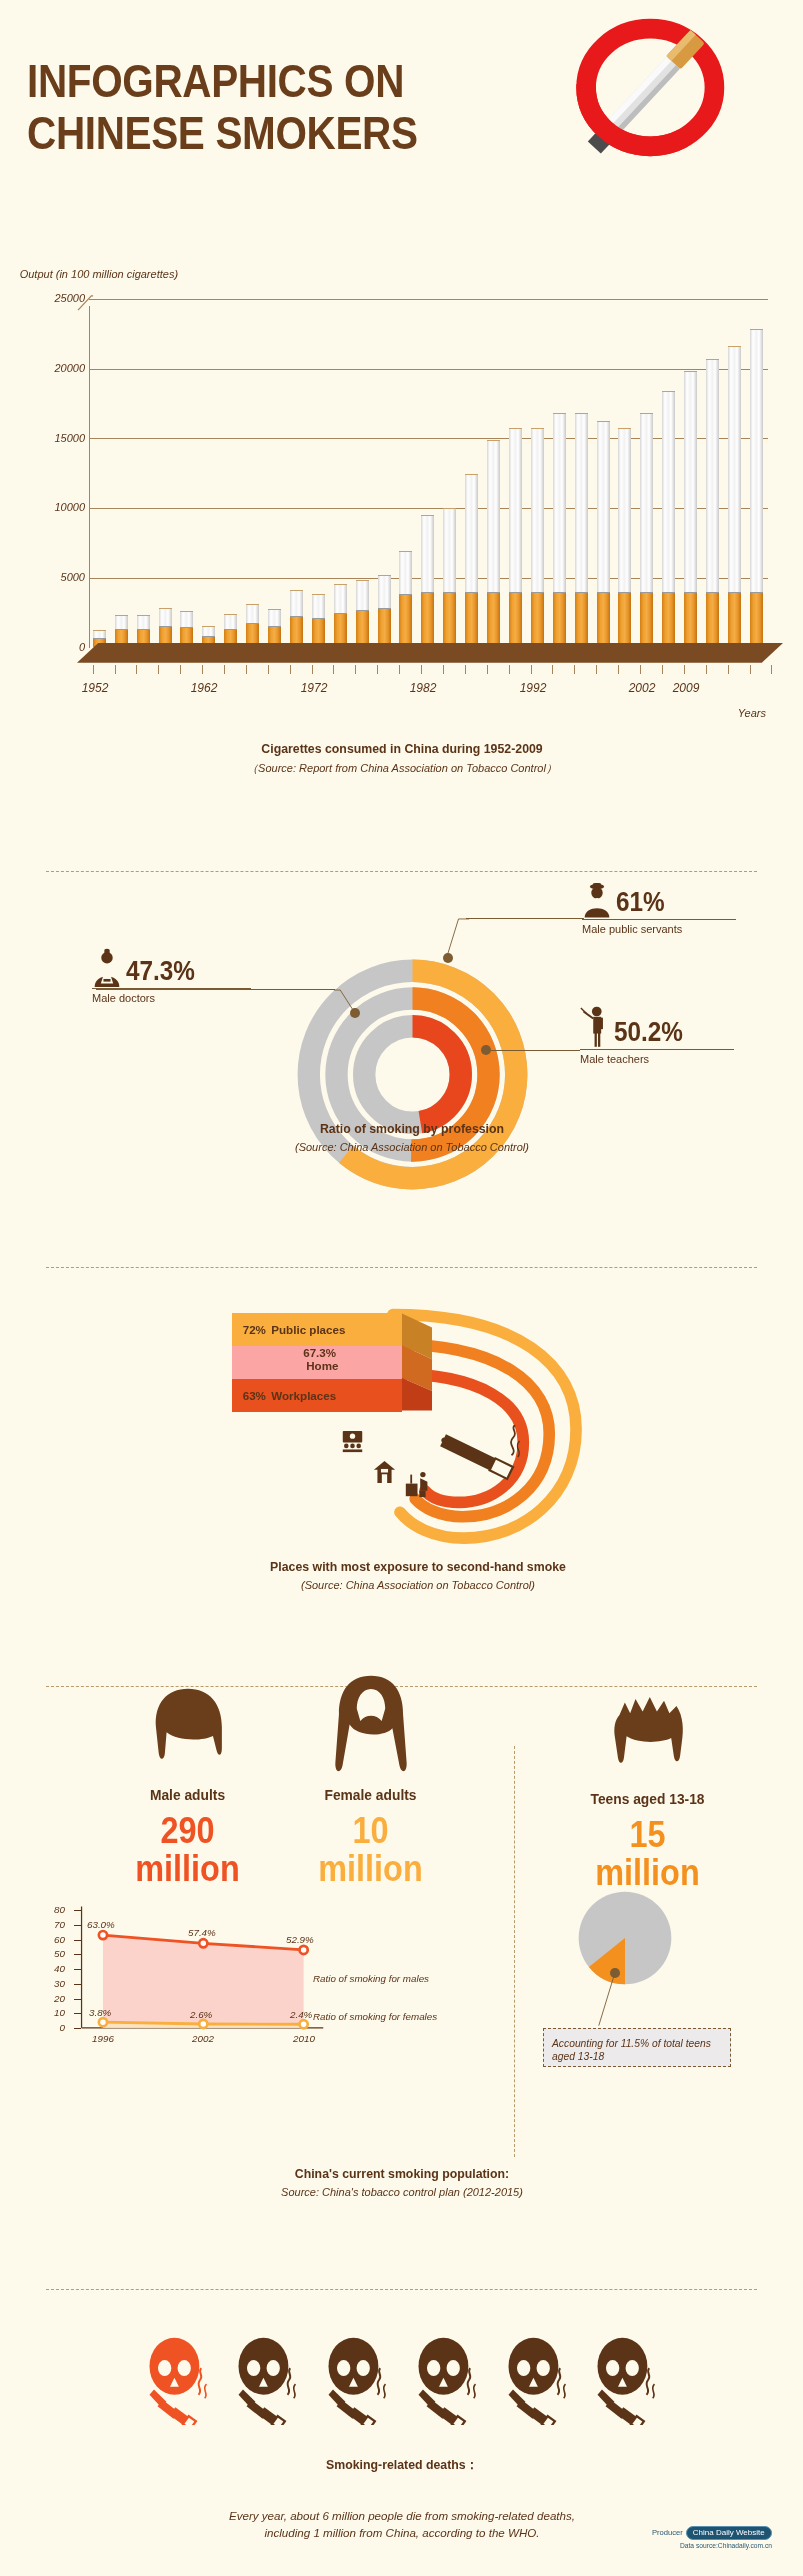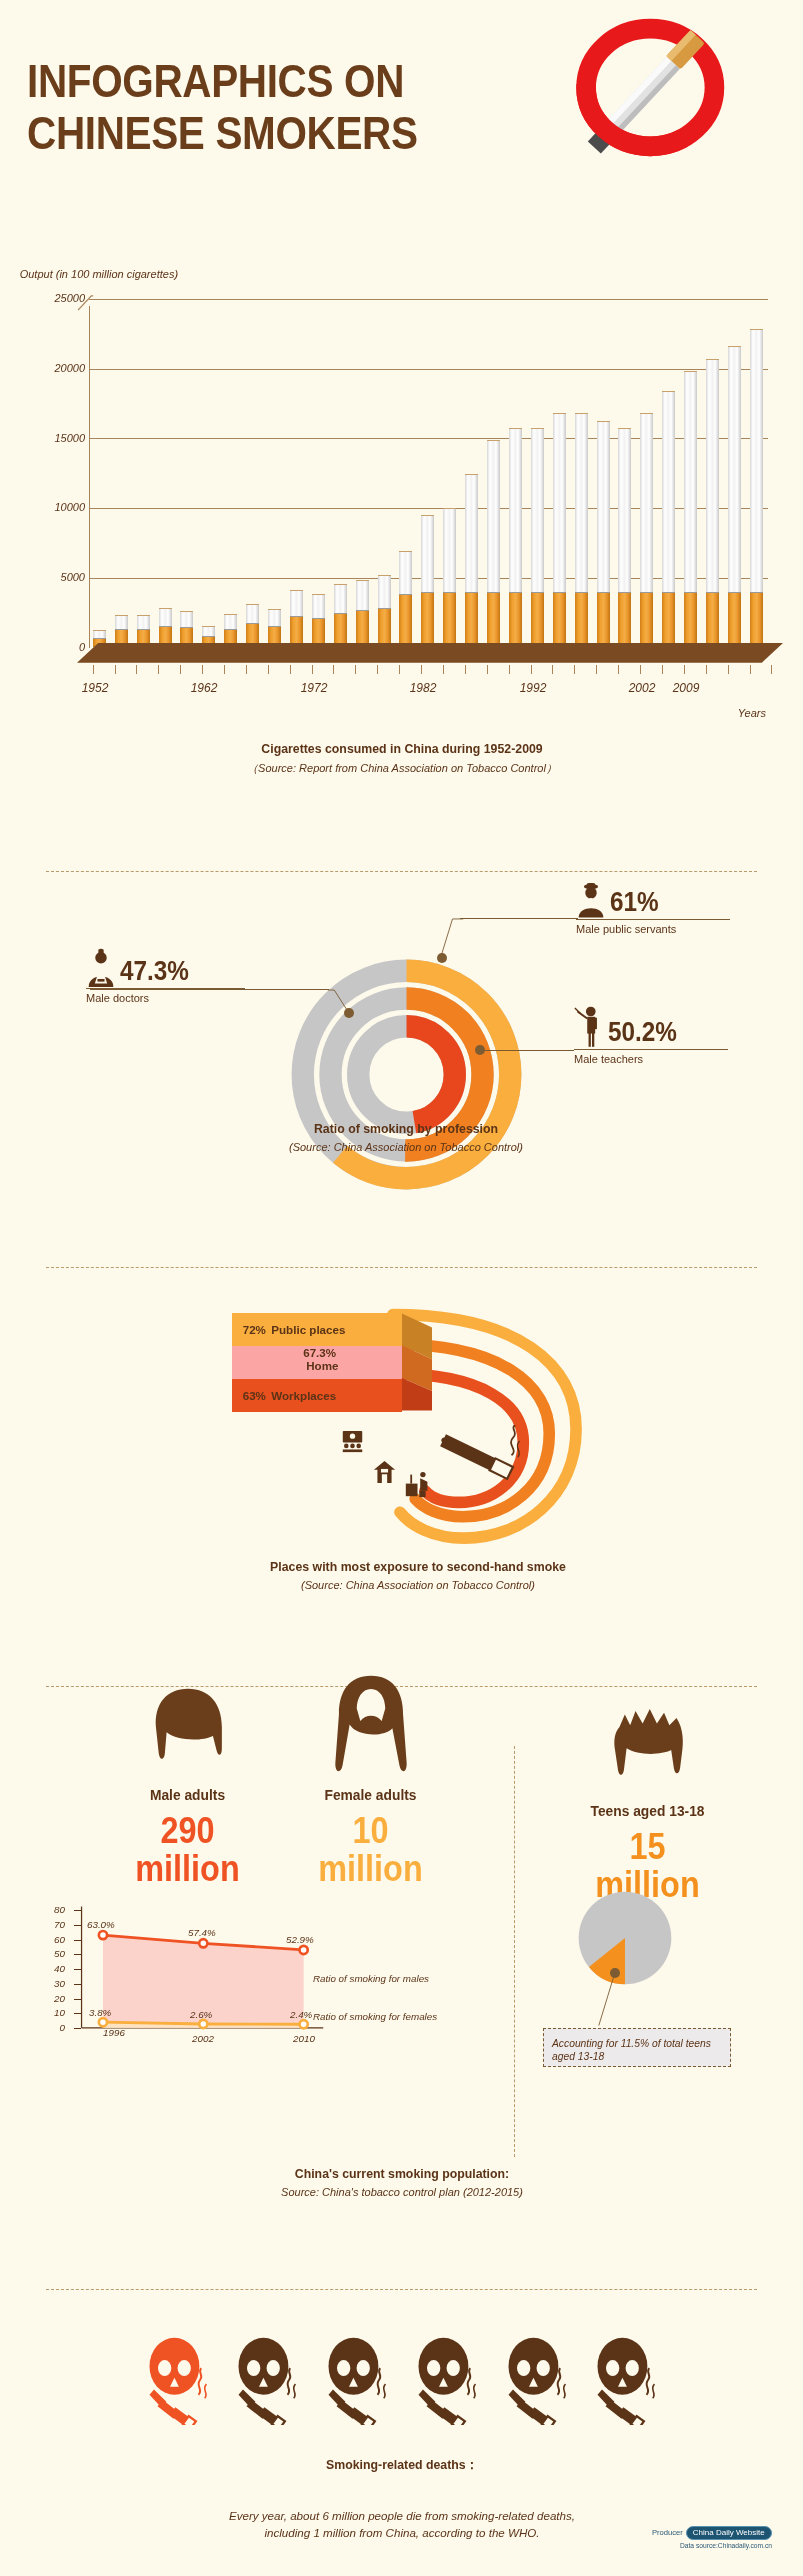--- a/index.html
+++ b/index.html
@@ -74,21 +74,21 @@
     border-top:1.8px solid #9a9a9a;
   }
   .xticks { position:absolute; left:89px; top:397px; width:706px; height:10.7px; }
   .xtick { position:absolute; top:0; width:0; height:9px; border-left:0.9px solid #a8845a; }
   .xlabels { position:absolute; left:0; top:413px; width:804px; height:19.7px; }
   .xlab { position:absolute; font-style:italic; font-size:12px; transform:translateX(-50%); }
   .yearsword { position:absolute; right:38px; top:439px; font-style:italic; font-size:11px; }
   .barcap { position:absolute; left:0; top:473px; width:804px; }
 
   
-  .donutsec { position:absolute; left:4px; top:862px; width:732px; height:375px; }
+  .donutsec { position:absolute; left:10px; top:862px; width:732px; height:375px; }
   .donut-wrap { position:absolute; left:284px; top:94px; width:237px; height:237px; }
   .lead { position:absolute; height:0; border-top:0.9px solid #7a5a33; }
   .dot { position:absolute; width:9.8px; height:9.8px; border-radius:50%; background:#7d5c33; }
   .pct { font-weight:700; font-size:27px; color:#5b3317; transform:scaleX(0.9); transform-origin:left center; }
   .plabel { font-size:11px; color:#5b3317; }
   .underline { height:0; border-top:0.9px solid #7a5a33; }
 
   
   .shsec { position:absolute; left:0; top:1246px; width:804px; height:384px; }
   .block { position:absolute; left:232px; top:67px; width:170px; height:98px; }
@@ -565,21 +565,21 @@
                  C62 72 30 72 22 58 L14 104 C12 114 5 112 6 100 L10 46 C10 20 22 3 46 3 Z" fill="#6b3e1b"></path>
         <path d="M46 18 C56 18 62 28 62 40 L58 54 C52 46 40 46 34 54 L30 40 C30 28 36 18 46 18 Z" fill="#fdfaec"></path>
       </svg>
       <div class="ptitle" style="margin-top:5.4px;">Female adults</div>
       <div class="pnum" style="color:#f9ae3e;">
         <div>10</div>
         <div>million</div>
       </div>
     </div>
 
-    <div class="pcol" style="left:558px; top:52px; width:179px;">
+    <div class="pcol" style="left:558px; top:40px; width:179px;">
       <svg width="82" height="94" viewBox="0 0 92 105">
         <path d="M14 30 L20 16 L26 28 L32 12 L40 26 L48 10 L56 26 L64 14 L70 28 L78 20
                  C86 32 86 48 84 60 L82 76 C81 84 76 84 75 76 L72 56 C60 62 34 62 22 54
                  L19 78 C18 86 13 86 12 76 L9 56 C7 44 9 36 14 30 Z" fill="#6b3e1b"></path>
       </svg>
       <div class="ptitle" style="margin-top:5.4px;">Teens aged 13-18</div>
       <div class="pnum" style="color:#f4901e;">
         <div>15</div>
         <div>million</div>
       </div>
@@ -620,21 +620,21 @@
           <circle cx="285" cy="62.715" r="4.6" fill="#ffffff" stroke="#ef5223" stroke-width="3"></circle>
           <circle cx="285" cy="146.04" r="4.6" fill="#ffffff" stroke="#f9ae3e" stroke-width="3"></circle>
         </svg>
       <div id="linelabels">
           <div class="dlabel" style="left: 38px; top: 25px;">63.0%</div>
           <div class="dlabel" style="left: 139px; top: 33px;">57.4%</div>
           <div class="dlabel" style="left: 237px; top: 40px; font-style: italic;">52.9%</div>
           <div class="dlabel" style="left: 40px; top: 113px;">3.8%</div>
           <div class="dlabel" style="left: 141px; top: 115px;">2.6%</div>
           <div class="dlabel" style="left: 241px; top: 115px;">2.4%</div>
-          <div class="lxlab" style="left: 54px; top: 133px; margin-left: 11px;">1996</div>
+          <div class="lxlab" style="left: 54px; top: 139px;">1996</div>
           <div class="lxlab" style="left: 154px; top: 139px;">2002</div>
           <div class="lxlab" style="left: 255px; top: 139px;">2010</div>
         </div>
       <div class="legend" style="left:264px; top:79px;">Ratio of smoking for males</div>
       <div class="legend" style="left:264px; top:117px;">Ratio of smoking for females</div>
     </div>
 
     <svg class="piewrap" viewBox="0 0 110 110">
       <circle cx="55" cy="55" r="52" fill="#c6c6c6"></circle>
       <path d="M55 55 L55 107 A52 52 0 0 1 14.5 87.5 Z" fill="#f4901e"></path>

